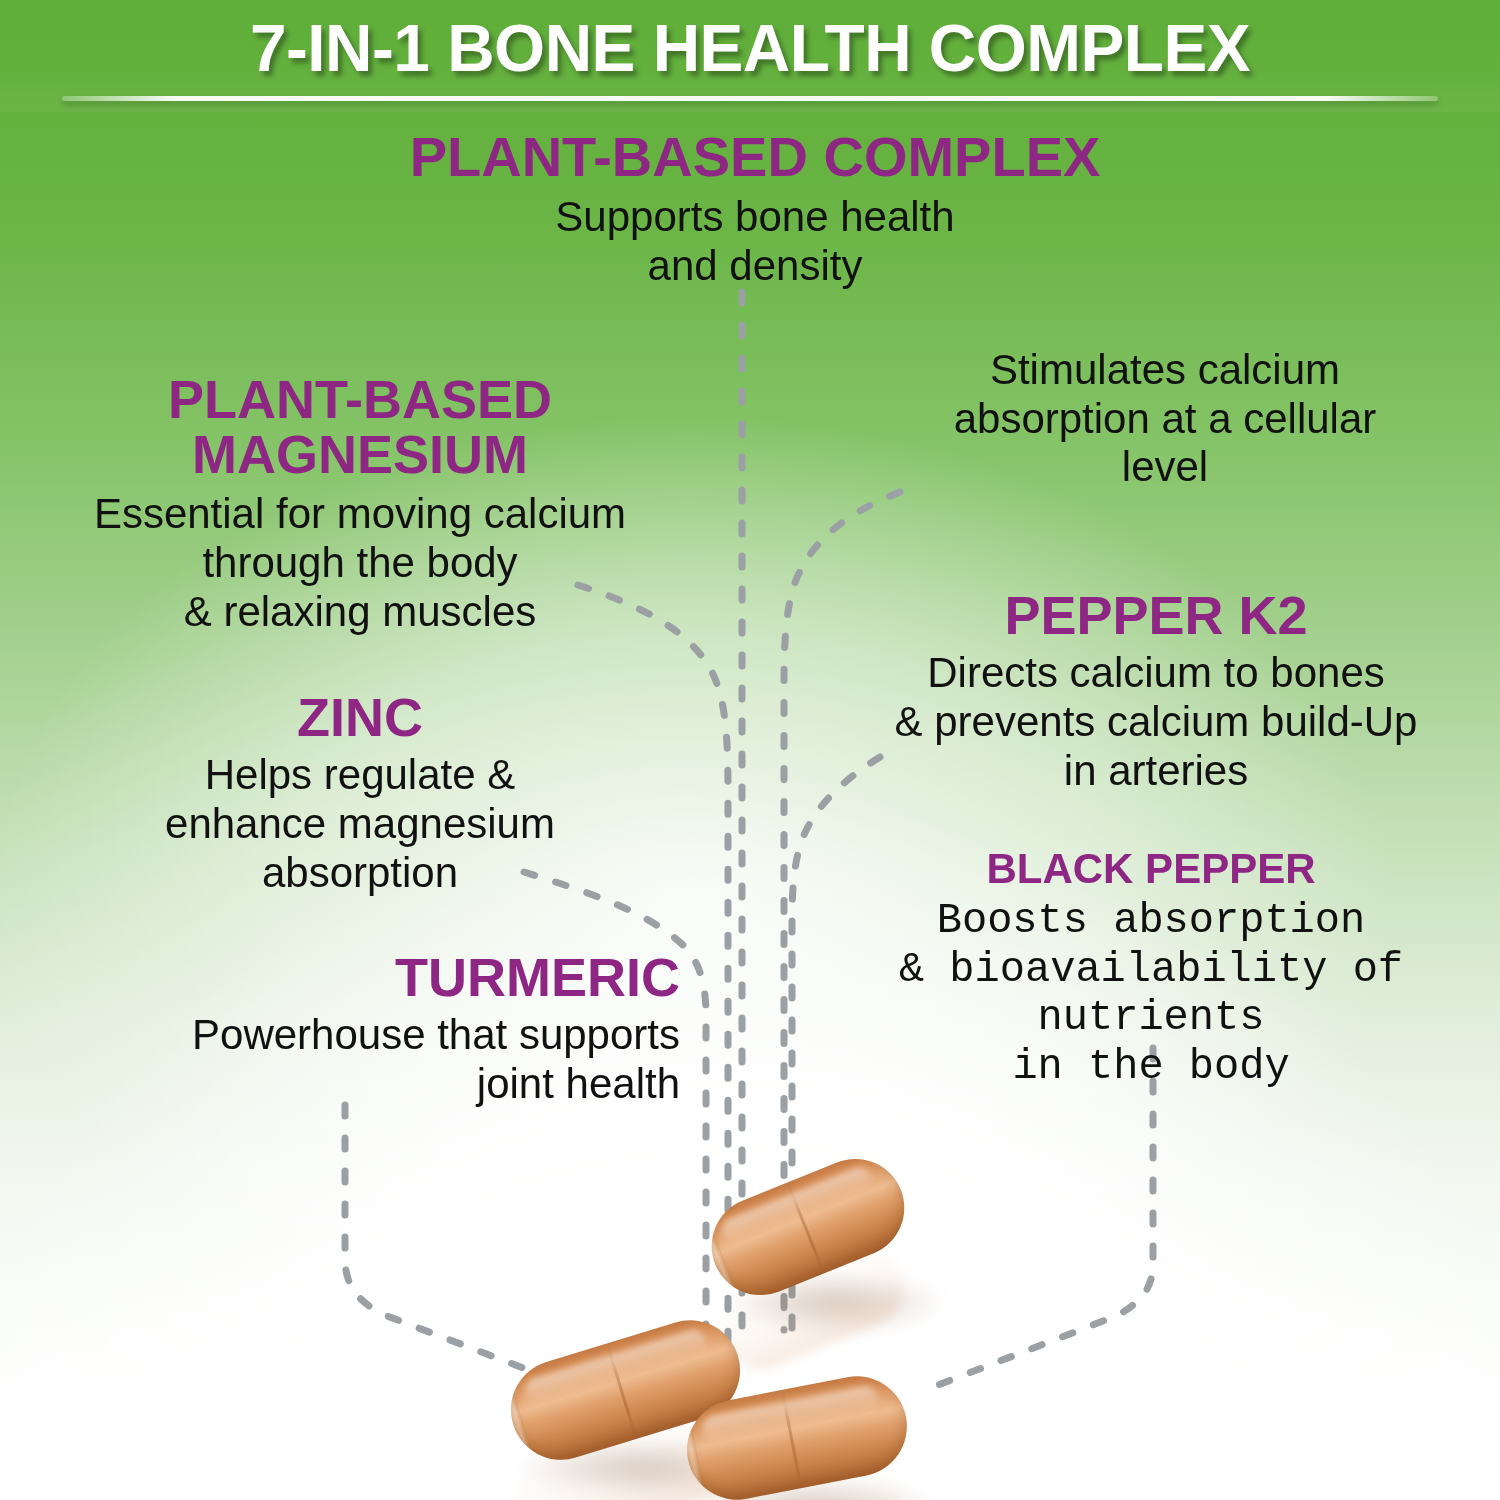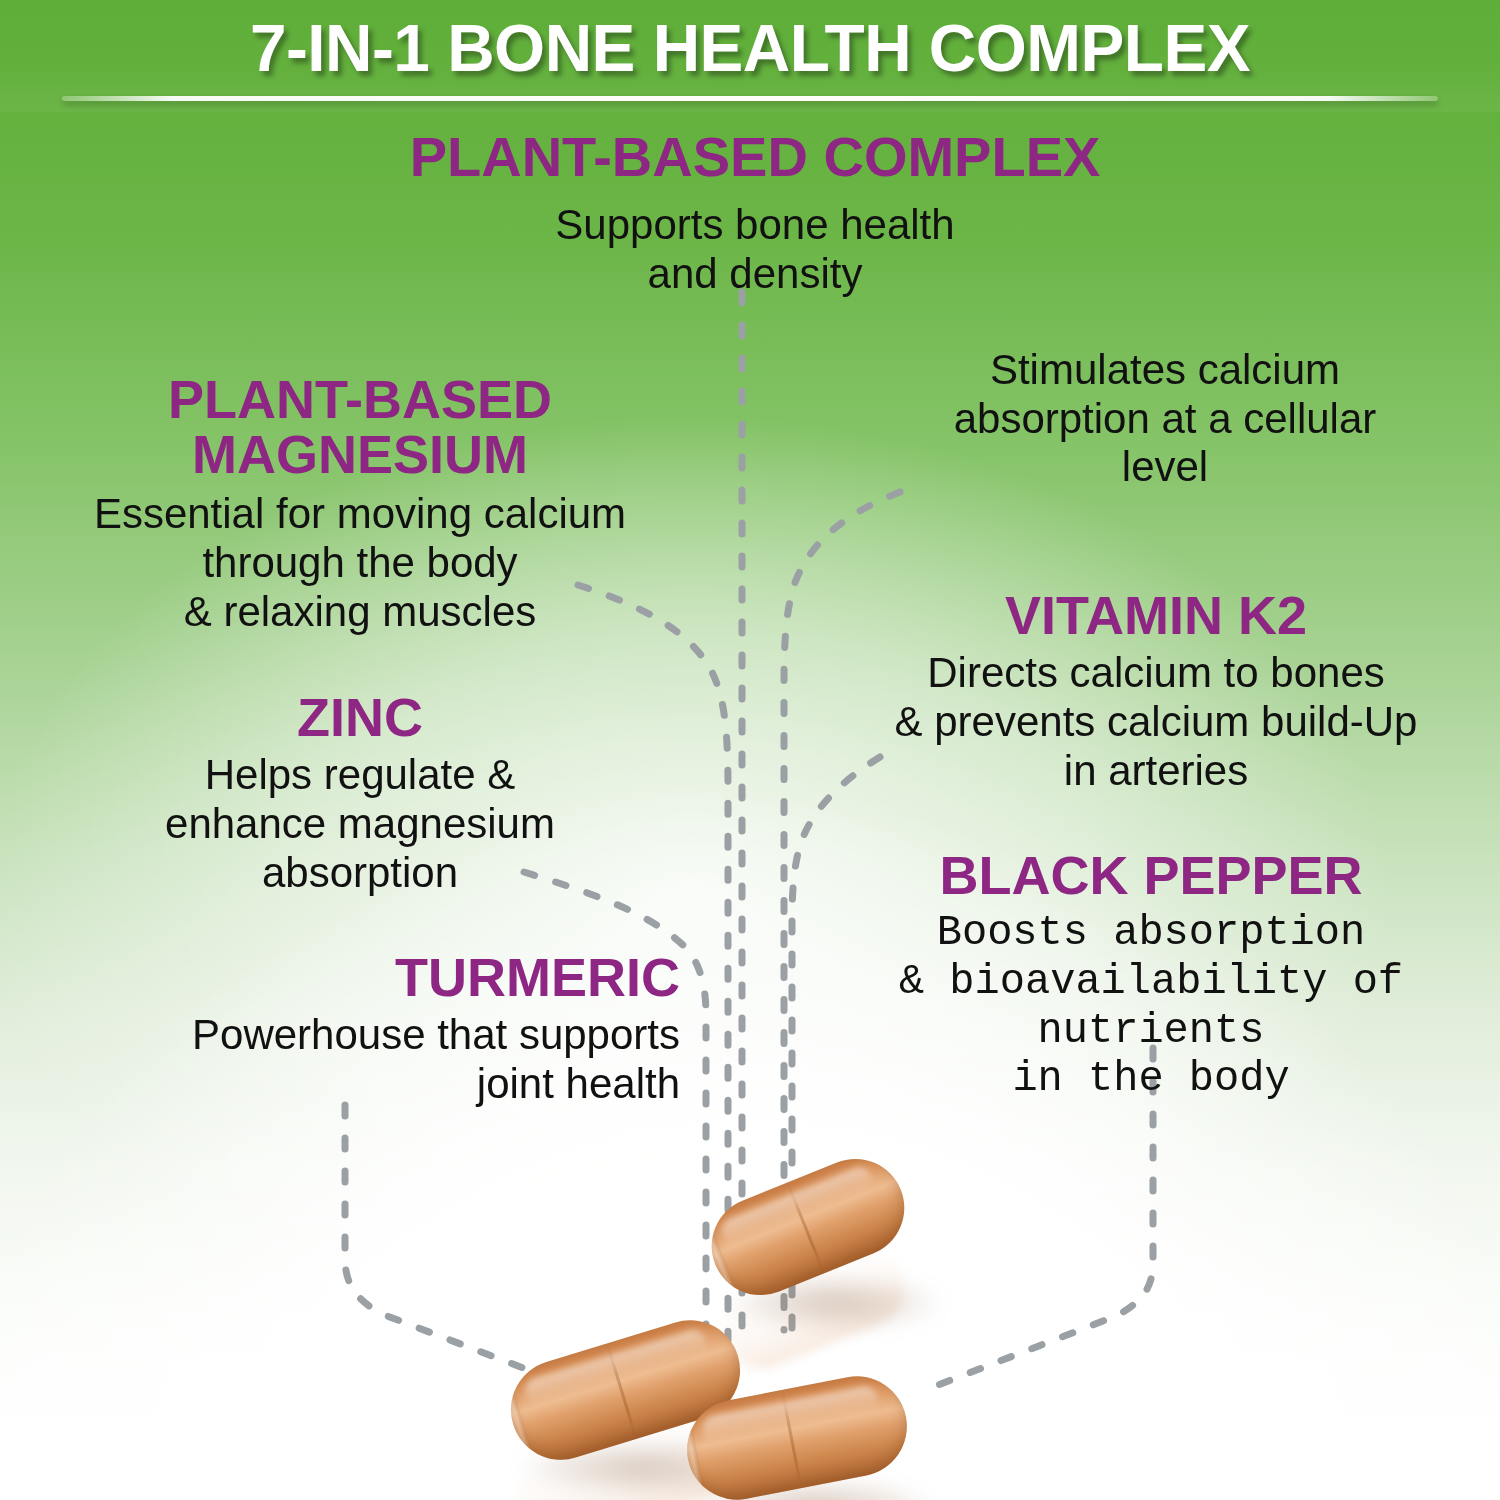--- a/index.html
+++ b/index.html
@@ -104,21 +104,21 @@
   }
   .block .desc {
     color: #111111;
     line-height: 1.16;
     margin: 0;
   }
 
   
   #blk-calcium { left: 290px; top: 128px; width: 930px; text-align: center; }
   #blk-calcium .name { font-size: 56px; }
-  #blk-calcium .desc { font-size: 42px; margin-top: 16px; }
+  #blk-calcium .desc { font-size: 42px; margin-top: 8px; }
 
   
   #blk-magnesium { left: 10px; top: 372px; width: 700px; text-align: center; }
   #blk-magnesium .name { font-size: 54px; }
   #blk-magnesium .desc { font-size: 42px; margin-top: 8px; }
 
   
   #blk-zinc { left: 60px; top: 690px; width: 600px; text-align: center; }
   #blk-zinc .name { font-size: 54px; }
   #blk-zinc .desc { font-size: 42px; margin-top: 6px; }
@@ -133,21 +133,21 @@
   #blk-d3 .name { font-size: 54px; }
   #blk-d3 .desc { font-size: 42px; margin-top: 24px; }
 
   
   #blk-k2 { left: 820px; top: 588px; width: 672px; text-align: center; }
   #blk-k2 .name { font-size: 54px; }
   #blk-k2 .desc { font-size: 42px; margin-top: 6px; }
 
   
   #blk-pepper { left: 808px; top: 848px; width: 686px; text-align: center; }
-  #blk-pepper .name { font-size: 54px; }
+  #blk-pepper .name { font-size: 42px; }
   #blk-pepper .desc { font-size: 42px; margin-top: 6px; font-family: Liberation Mono, monospace; }
 
   
   .capsule-stage {
     position: absolute;
     left: 480px; top: 1140px;
     width: 720px; height: 360px;
   }
   .capsule {
     position: absolute;
@@ -272,21 +272,21 @@
   <div class="block" id="blk-turmeric">
     <p class="name">TURMERIC</p>
     <p class="desc">Powerhouse that supports<br>joint health</p>
   </div>
 
   <div class="block" id="blk-d3">
     <p class="desc">Stimulates calcium<br>absorption at a cellular<br>level</p>
   </div>
 
   <div class="block" id="blk-k2">
-    <p class="name">VITAMIN K2</p>
+    <p class="name">PEPPER K2</p>
     <p class="desc">Directs calcium to bones<br>&amp; prevents calcium build-Up<br>in arteries</p>
   </div>
 
   <div class="block" id="blk-pepper">
     <p class="name">BLACK PEPPER</p>
     <p class="desc">Boosts absorption<br>&amp; bioavailability of nutrients<br>in the body</p>
   </div>
 
   <div class="capsule-stage">
 

